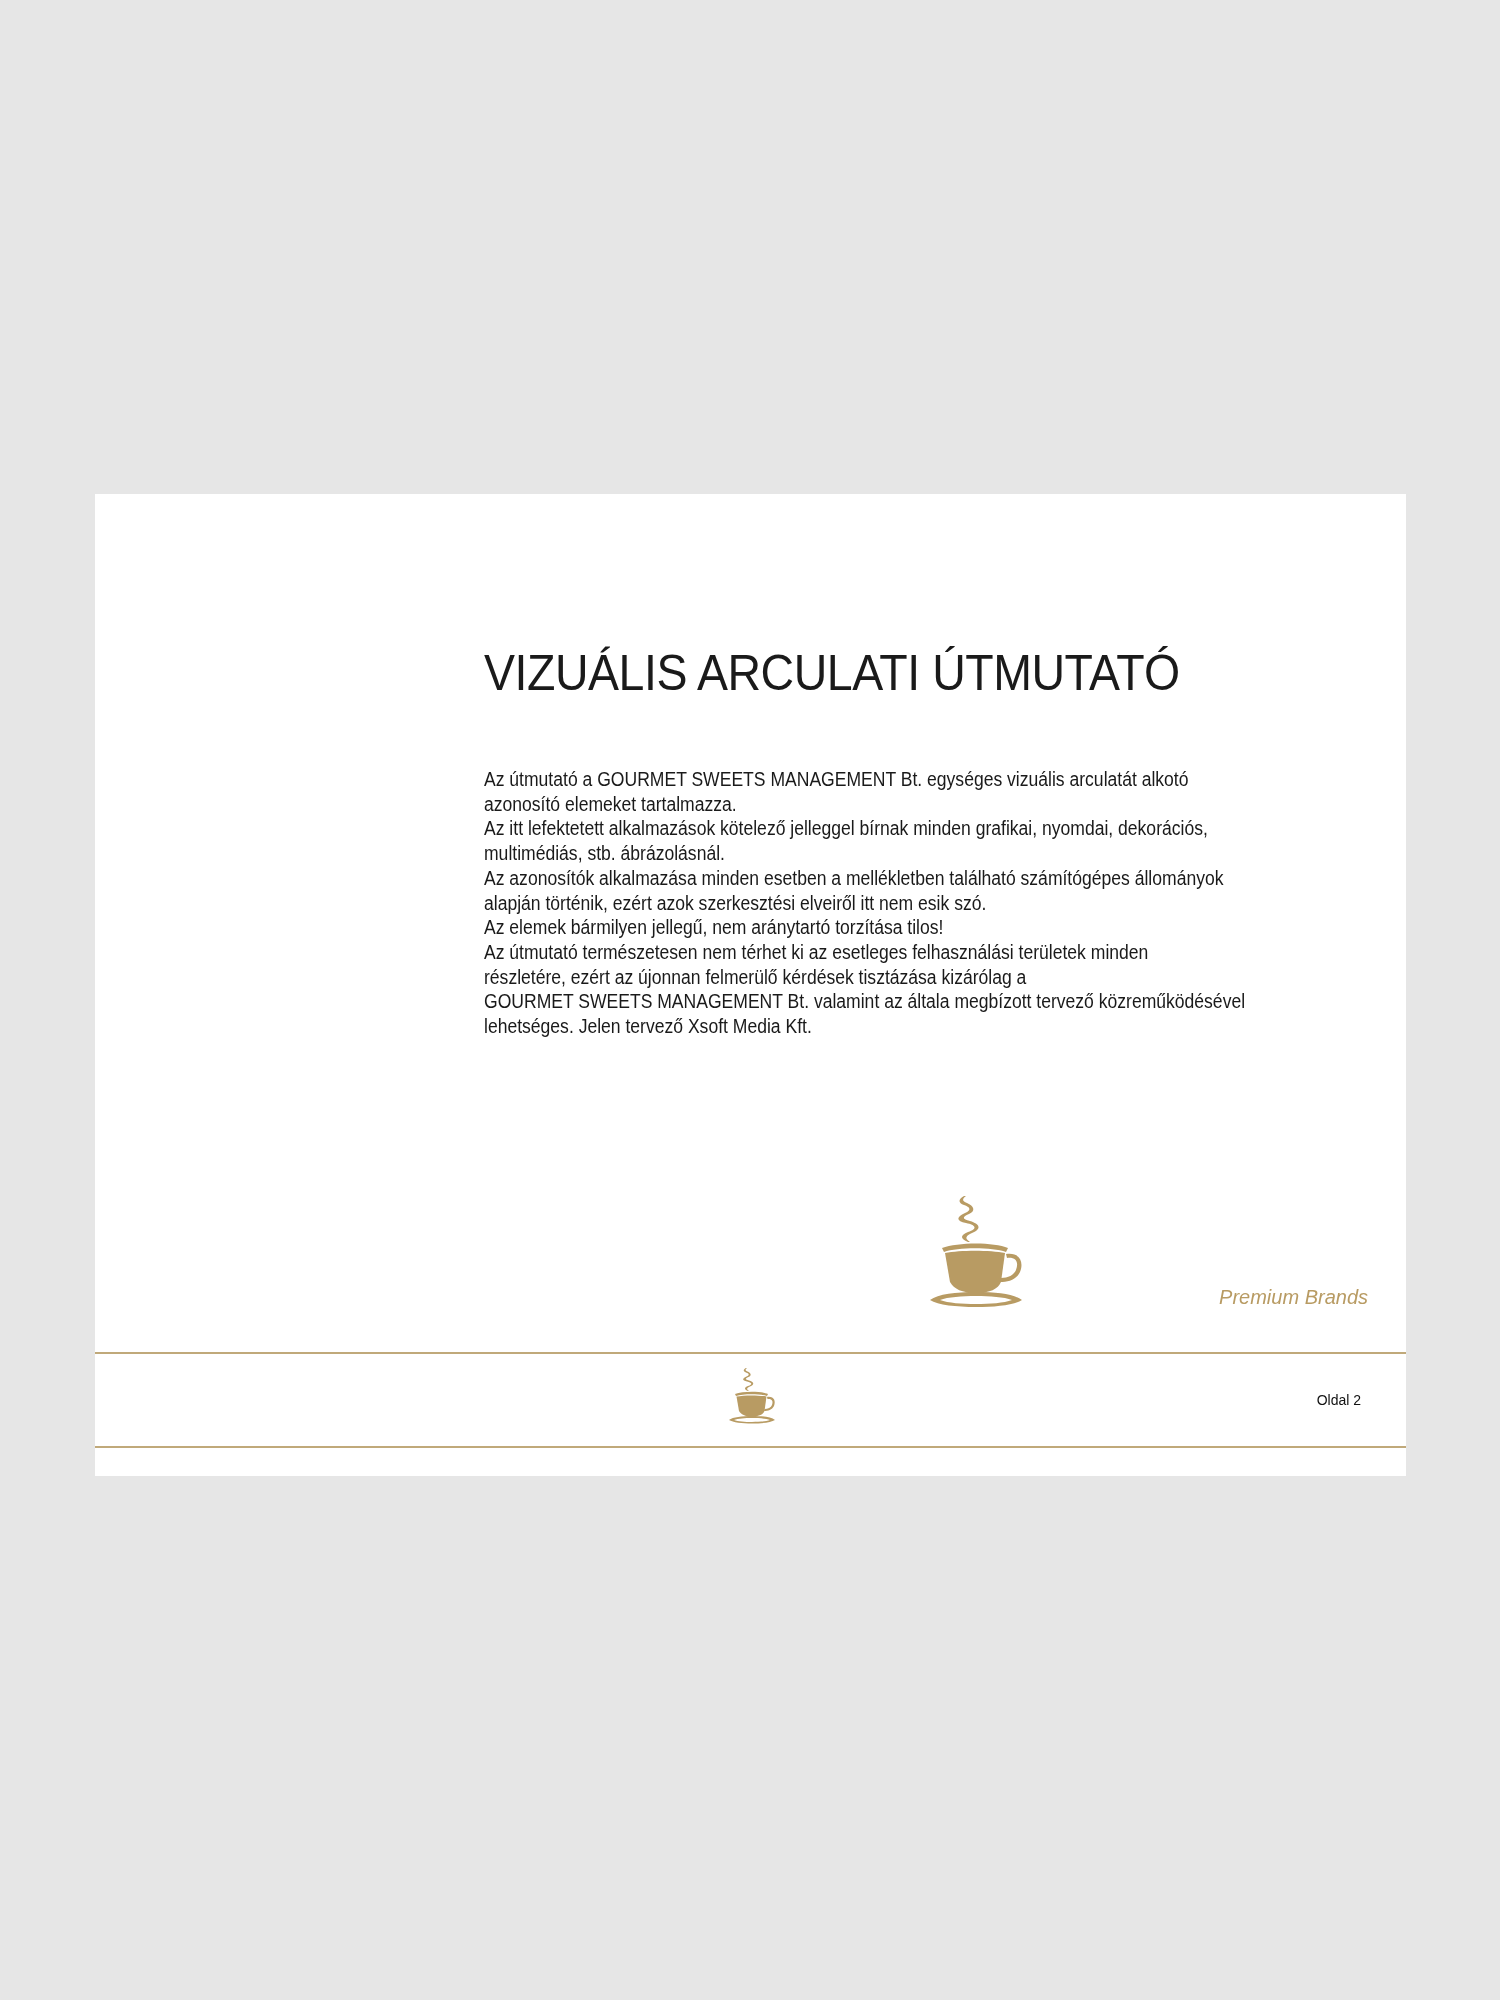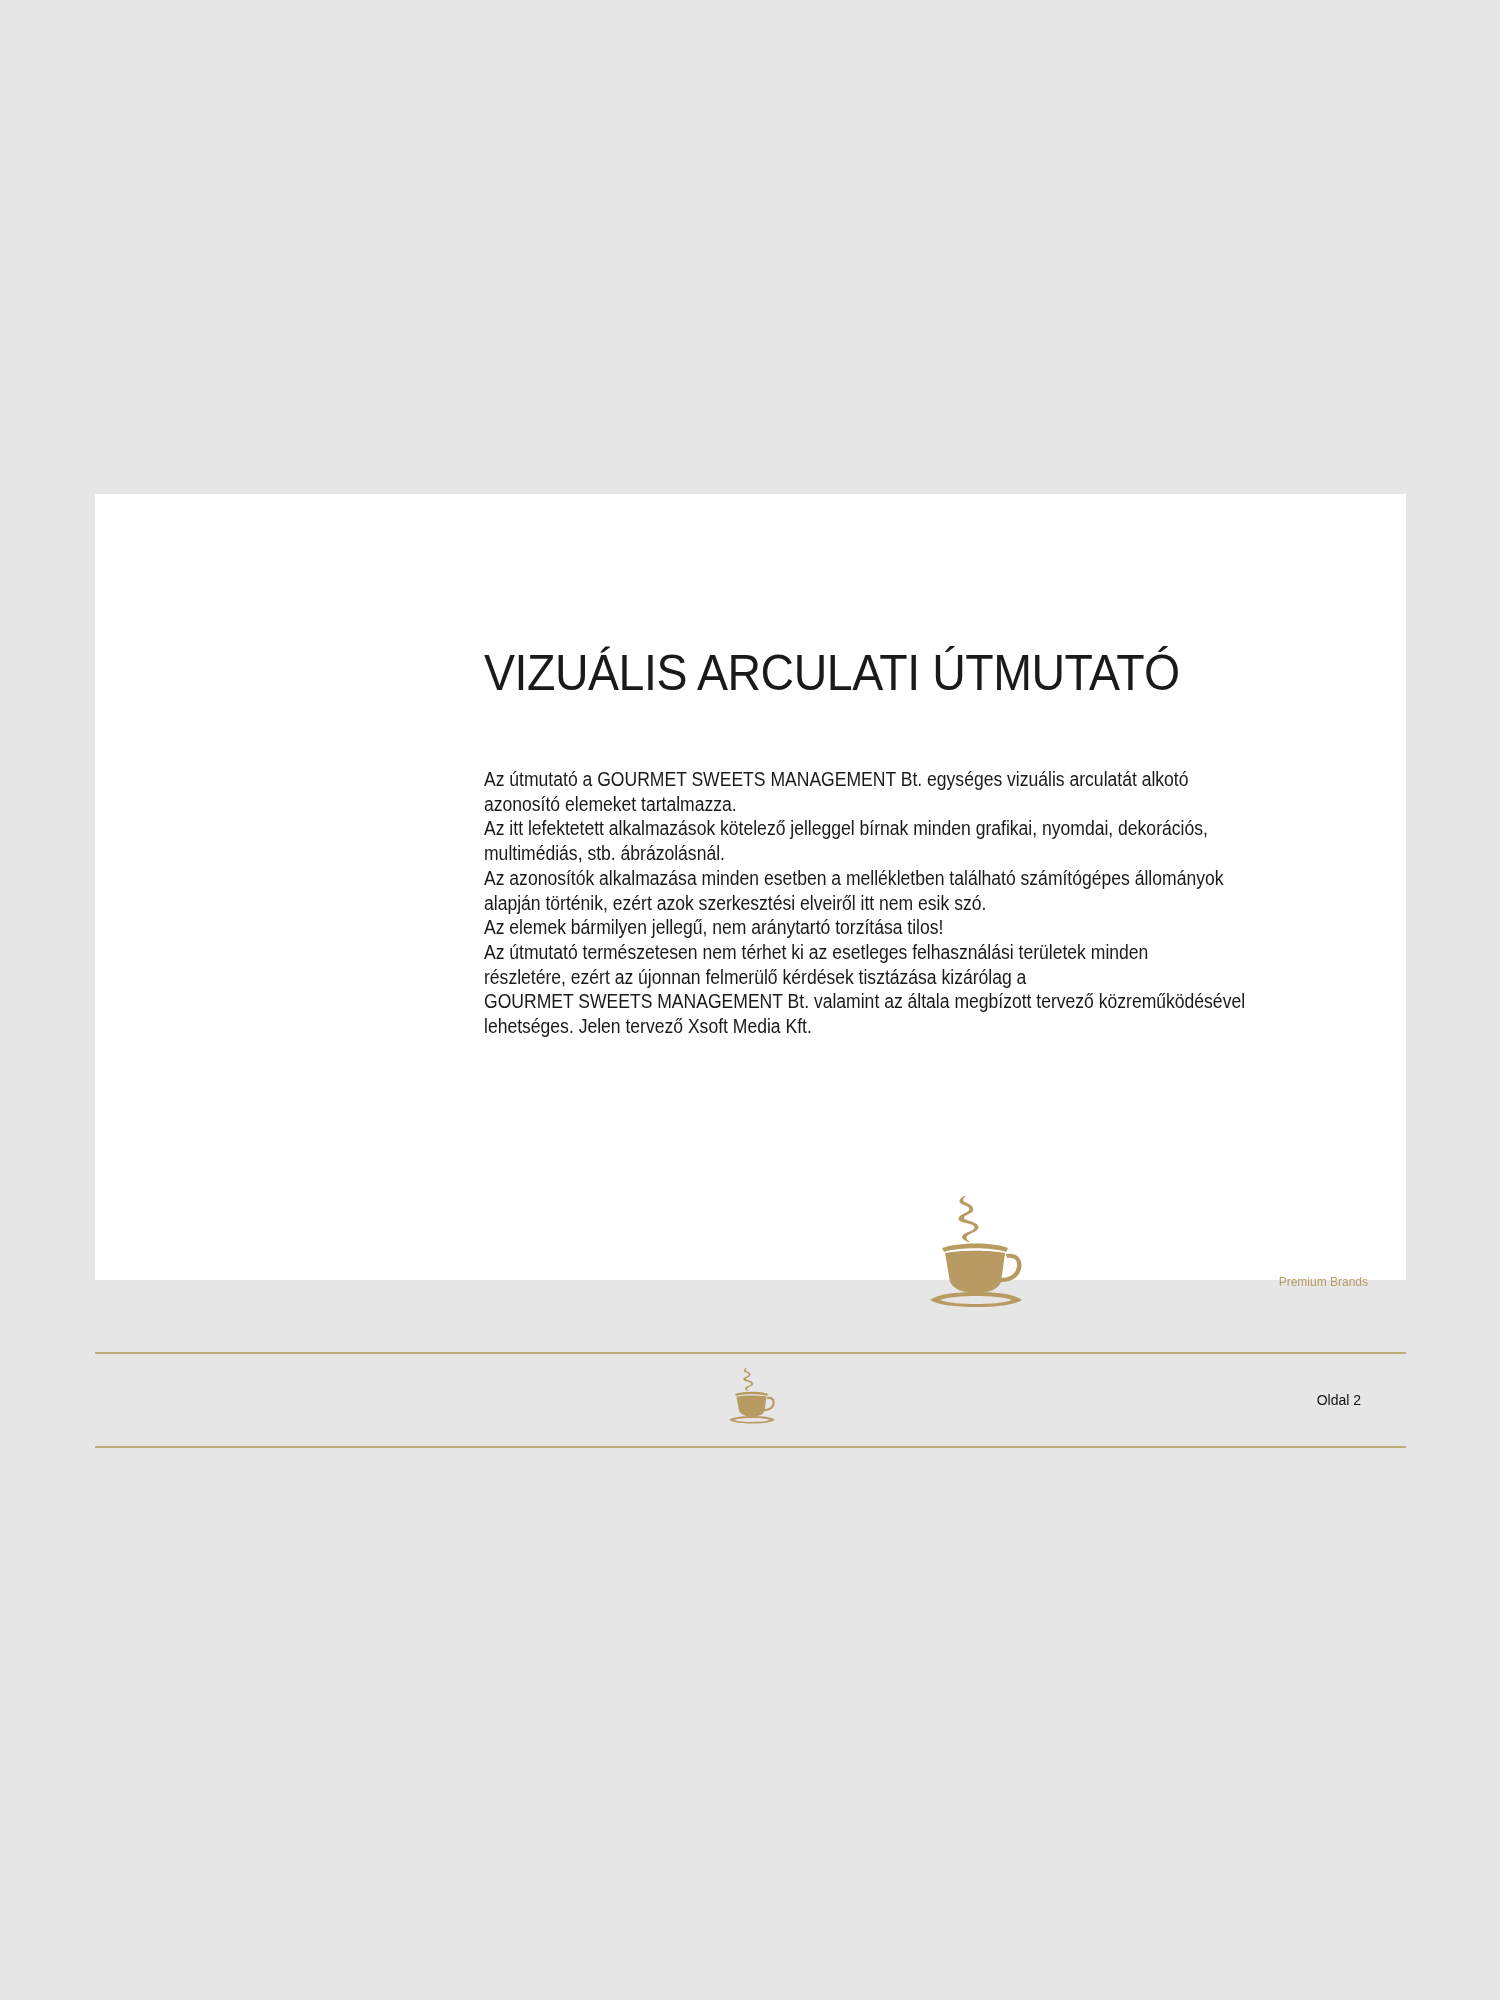--- a/index.html
+++ b/index.html
@@ -6,21 +6,21 @@
   body {
     width:1500px; height:2000px;
     background:#e6e6e6;
     position:relative;
     overflow:hidden;
     font-family:"Liberation Sans", sans-serif;
   }
   .page {
     position:absolute;
     left:95px; top:494px;
-    width:1311px; height:786px;
+    width:1311px; height:982px;
     background:#ffffff;
   }
   .title {
     position:absolute;
     left:389px; top:150px;
     margin:0;
     font-family:"Liberation Sans", sans-serif;
     font-weight:normal;
     font-size:50px;
     letter-spacing:-0.5px;
@@ -51,24 +51,25 @@
     font-family:"Liberation Serif", serif;
     font-weight:bold;
     font-size:76px;
     line-height:76px;
     letter-spacing:-1px;
     white-space:nowrap;
   }
   .logo .wordmark .big { font-size:88px; }
   .logo .wordmark .small { font-size:66px; }
   .logo .tagline {
-    position:absolute; right:0; top:85px;
+    position:absolute; right:0; top:96px;
     font-family:"Liberation Sans", sans-serif;
-    font-size:12px;
+    font-size:20px;
     white-space:nowrap;
+    font-style:italic;
   }
   .footer-line {
     position:absolute; left:0; width:1311px; height:2px;
   }
   .footer-icon { position:absolute; left:631px; top:871px; width:52px; height:60px; }
   .page-number {
     position:absolute; right:45px; top:898px;
     font-family:Liberation Sans, sans-serif;
     font-size:14px;
     color:#111;

